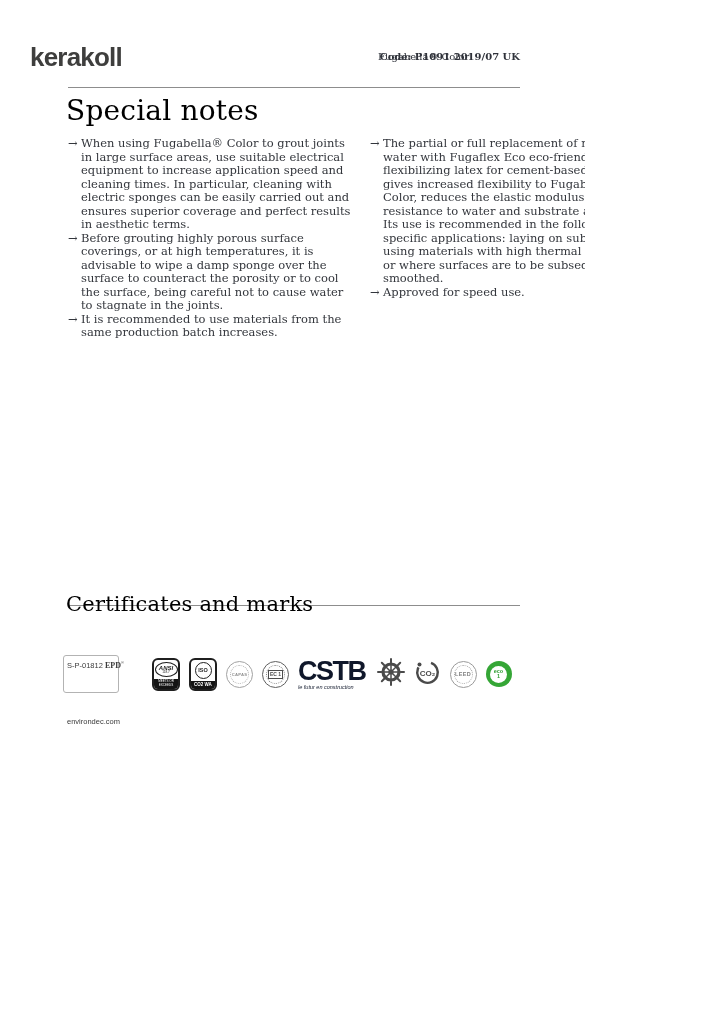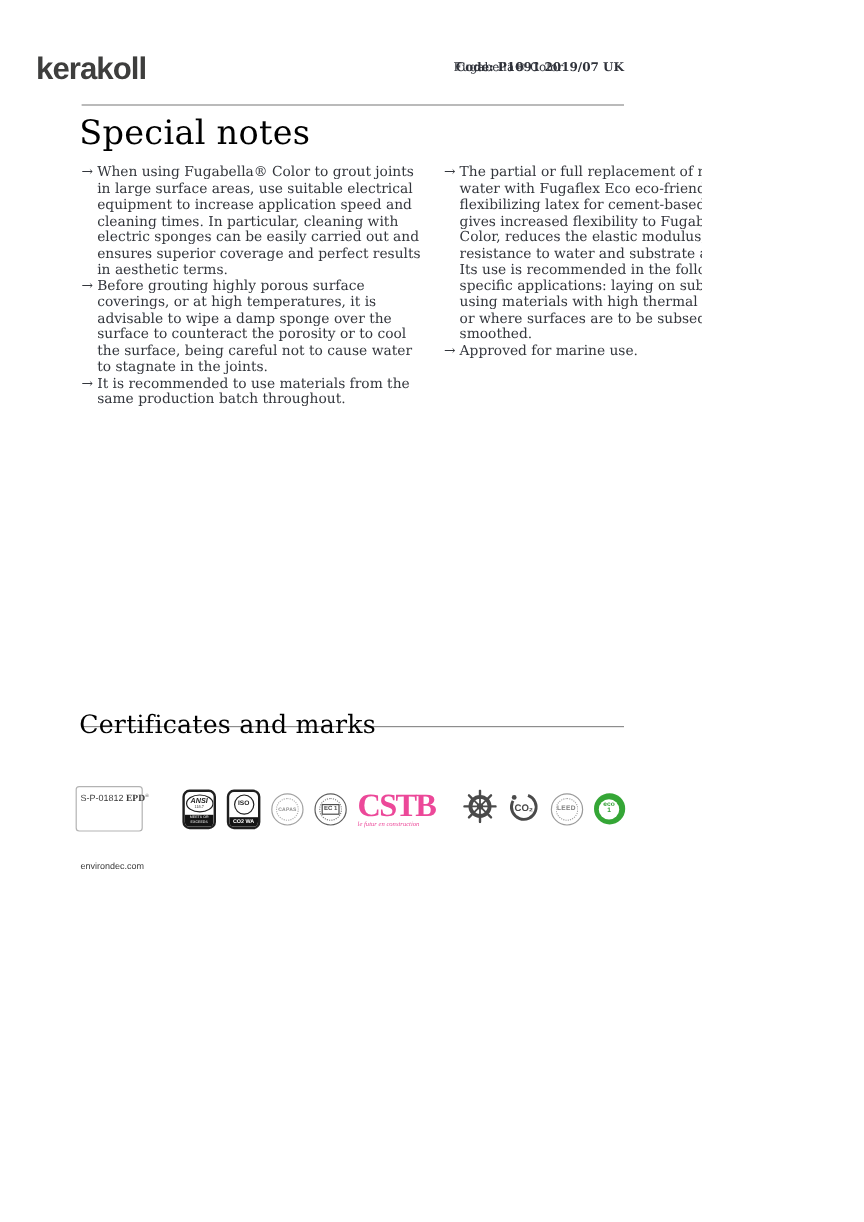--- a/index.html
+++ b/index.html
@@ -61,21 +61,21 @@
   
   .stamp{position:relative;border-radius:50%;display:flex;align-items:center;justify-content:center;
          font-family:"Liberation Sans",sans-serif;background:#fff;box-sizing:border-box;}
   .stamp::before{content:"";position:absolute;inset:3px;border-radius:50%;border:1px dotted currentColor;opacity:.7;}
   .capas{width:27px;height:27px;border:1px solid #a2a2a2;color:#8f8f8f;font-size:4.2px;font-weight:bold;letter-spacing:.2px;}
   .ec1{width:27px;height:27px;border:1.5px solid #5f5f5f;color:#4d4d4d;}
   .ec1 .ec1-box{border:1px solid #4d4d4d;font-size:5px;font-weight:bold;padding:0 1px;line-height:7px;background:#fff;position:relative;z-index:1;}
   .leed{width:27px;height:27px;border:1px solid #9a9a9a;color:#7e7e7e;font-size:5.5px;font-weight:bold;letter-spacing:.3px;}
 
   
-  .cstb{font-family:Liberation Serif, serif;color:#ec4899;text-align:left;margin-right:14px;}
+  .cstb{font-family:Liberation Sans, sans-serif;color:#0f172a;text-align:left;margin-right:2px;}
   .cstb-word{font-size:27px;font-weight:bold;letter-spacing:-1.5px;line-height:24px;}
   .cstb-tag{font-size:5.5px;font-style:italic;line-height:6px;margin-top:1px;}
 
   
   .eco{width:26px;height:26px;border-radius:50%;background:#35a636;display:flex;align-items:center;justify-content:center;}
   .eco-in{width:17px;height:17px;border-radius:50%;background:#fff;display:flex;flex-direction:column;
           align-items:center;justify-content:center;font-family:"Liberation Sans",sans-serif;color:#2f9e31;}
   .eco-word{font-size:5.5px;font-weight:bold;line-height:5.5px;}
   .eco-num{font-size:5.5px;font-weight:bold;line-height:5.5px;}
 </style>
@@ -96,31 +96,31 @@
       <div class="note-item">
         <span class="arrow">→</span>
         <span class="txt">When using Fugabella® Color to grout joints in large surface areas, use suitable electrical equipment to increase application speed and cleaning times. In particular, cleaning with electric sponges can be easily carried out and ensures superior coverage and perfect results in aesthetic terms.</span>
       </div>
       <div class="note-item">
         <span class="arrow">→</span>
         <span class="txt">Before grouting highly porous surface coverings, or at high temperatures, it is advisable to wipe a damp sponge over the surface to counteract the porosity or to cool the surface, being careful not to cause water to stagnate in the joints.</span>
       </div>
       <div class="note-item">
         <span class="arrow">→</span>
-        <span class="txt">It is recommended to use materials from the same production batch throughout.</span>
+        <span class="txt">It is recommended to use materials from the same production batch increases.</span>
       </div>
     </div>
     <div class="col">
       <div class="note-item">
         <span class="arrow">→</span>
         <span class="txt">The partial or full replacement of mixing water with Fugaflex Eco eco-friendly flexibilizing latex for cement-based grouts, gives increased flexibility to Fugabella® Color, reduces the elastic modulus, increases resistance to water and substrate adhesion. Its use is recommended in the following specific applications: laying on substrates or using materials with high thermal expansion or where surfaces are to be subsequently smoothed.</span>
       </div>
       <div class="note-item">
         <span class="arrow">→</span>
-        <span class="txt">Approved for marine use.</span>
+        <span class="txt">Approved for speed use.</span>
       </div>
     </div>
   </div>
 
   <div class="rule rule-mid"></div>
   <div class="sec-title title-certs">Certificates and marks</div>
 
   <div class="badges">
 
     <div class="badge epd">

